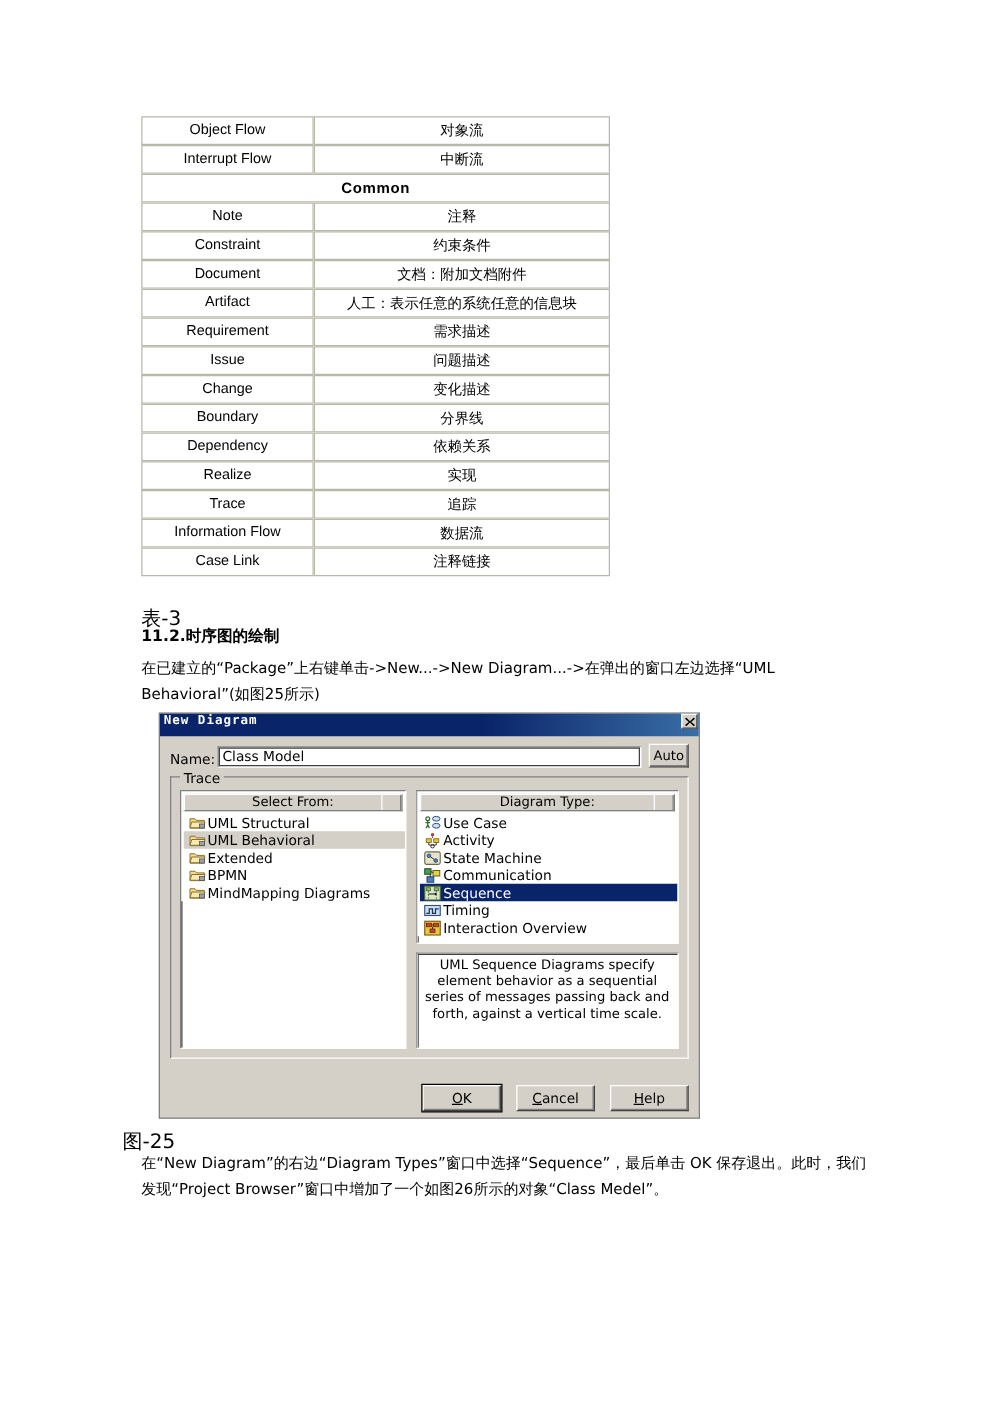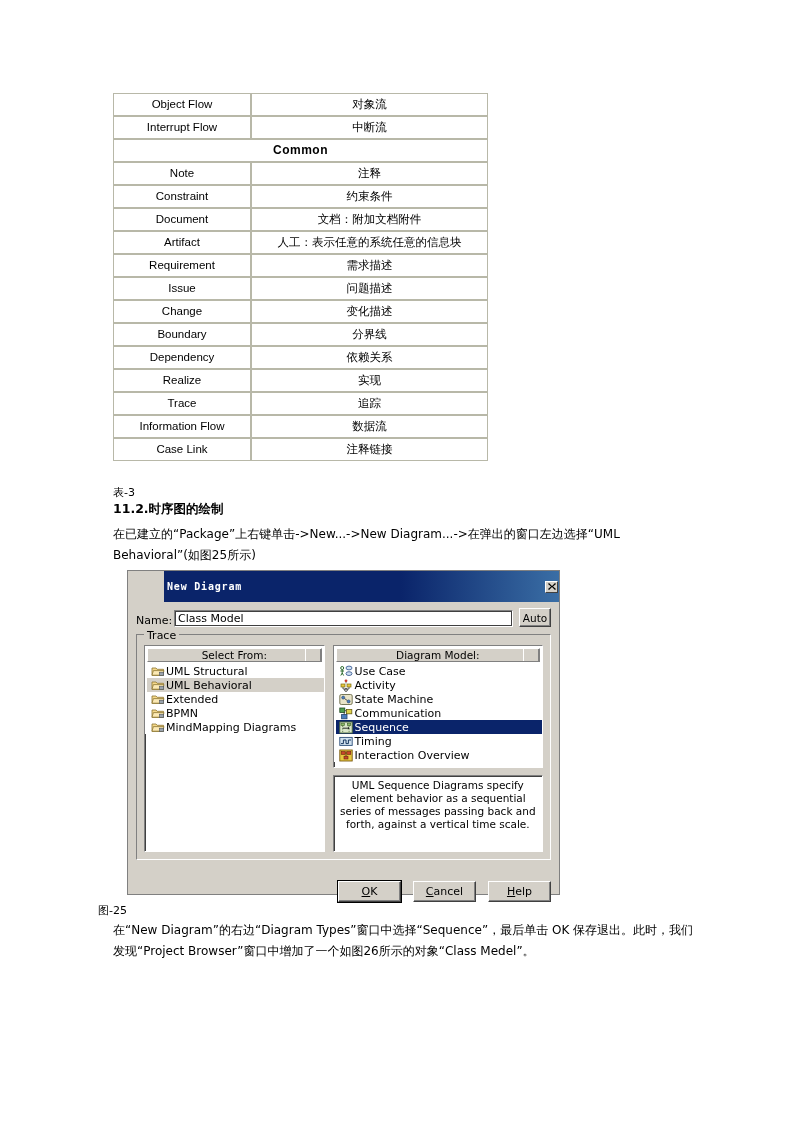--- a/index.html
+++ b/index.html
@@ -42,21 +42,21 @@
   #elements-table tr.section td {
     font-weight: bold;
     font-size: 12px;
     letter-spacing: 0.5px;
   }
   .zh { font-family: "DejaVu Sans", "Liberation Sans", sans-serif; font-size: 11.5px; }
 
   
   .caption {
     position: absolute;
-    font-size: 11px;
+    font-size: 16px;
     font-family: "DejaVu Sans", sans-serif;
     color: #000;
     white-space: nowrap;
   }
   #table-caption { left: 113px; top: 485px; }
   #figure-caption { left: 98px; top: 903px; }
 
   #section-heading {
     position: absolute;
     left: 113px;
@@ -83,27 +83,26 @@
     left: 127px;
     top: 570px;
     width: 433px;
     height: 325px;
     background: #d4d0c8;
     border: 1px solid #808080;
     box-sizing: border-box;
     font-size: 11px;
   }
   #dialog-titlebar {
-    height: 31px;
+    height: 18px;
     background: linear-gradient(to right, #0a246a 0%, #0a246a 60%, #3a6ea5 100%);
     display: flex;
-    align-items: center;
+    align-items: flex-start;
     padding: 0 1px 0 3px;
     box-sizing: border-box;
-    margin-left: 36px;
   }
   #dialog-title-text {
     color: #ffffff;
     font-size: 10px;
     font-weight: bold;
     font-family: "DejaVu Sans Mono", "Liberation Mono", monospace;
     letter-spacing: 0.8px;
     flex: 1;
     white-space: nowrap;
     overflow: hidden;
@@ -485,21 +484,21 @@
                   <span>MindMapping Diagrams</span>
                 </div>
               </div>
           </div>
         </div>
 
         <div class="panel-col" id="right-panel">
           <div class="sunken" id="diagram-types-list">
             <div class="list-head-wrap">
               <div class="list-header">
-                <span>Diagram Model:</span>
+                <span>Diagram Type:</span>
                 <div class="list-header-stub"></div>
               </div>
             </div>
             <div class="list-body" id="diagram-types-body">
                 <div class="list-row">
                   <span class="icon-slot">
                     <svg width="14" height="13" viewBox="0 0 14 13">
                       <circle cx="3.2" cy="3" r="1.5" fill="none" stroke="#2d6b2d" stroke-width="1"></circle>
                       <path d="M3.2 4.6 L3.2 8 M1.4 6 L5 6 M3.2 8 L1.8 10.5 M3.2 8 L4.6 10.5" stroke="#2d6b2d" stroke-width="1" fill="none"></path>
                       <ellipse cx="10" cy="3" rx="3" ry="1.9" fill="#cfe0f2" stroke="#2d4f8a" stroke-width="0.8"></ellipse>

